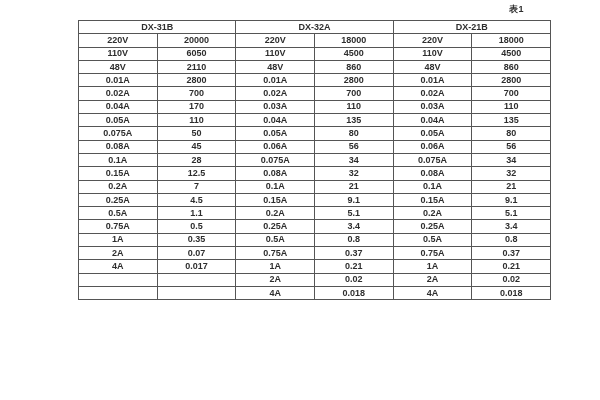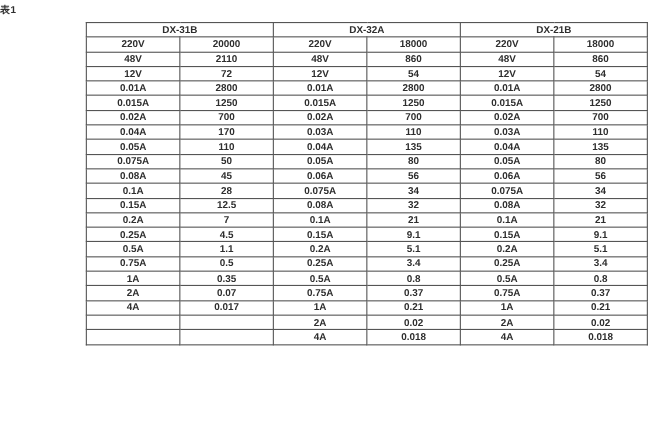--- a/index.html
+++ b/index.html
@@ -17,30 +17,31 @@
   }
   .page{
     position:relative;
     width:600px;height:400px;
   }
   .table-tag{
     position:absolute;
     top:3px;
     left:0;
     width:524px;
+    text-align:right;
     font-size:9px;
     font-weight:bold;
     color:var(--text);
     letter-spacing:0.5px;
   }
   table.res-table{
     position:absolute;
     left:78px;
     top:20px;
-    width:511px;
+    width:473px;
     border-collapse:collapse;
     table-layout:fixed;
   }
   table.res-table th,
   table.res-table td{
     border:1px solid var(--border);
     font-size:9px;
     font-weight:bold;
     color:var(--text);
     text-align:center;
@@ -68,52 +69,44 @@
     <tbody>
         <tr>
           <td>220V</td>
           <td>20000</td>
           <td>220V</td>
           <td>18000</td>
           <td>220V</td>
           <td>18000</td>
         </tr>
         <tr>
+          <td>110V</td>
+          <td>6050</td>
+          <td>110V</td>
+          <td>4500</td>
+          <td>110V</td>
+          <td>4500</td>
+        </tr>
+        <tr>
           <td>48V</td>
           <td>2110</td>
           <td>48V</td>
           <td>860</td>
           <td>48V</td>
           <td>860</td>
         </tr>
         <tr>
-          <td>12V</td>
-          <td>72</td>
-          <td>12V</td>
-          <td>54</td>
-          <td>12V</td>
-          <td>54</td>
-        </tr>
-        <tr>
           <td>0.01A</td>
           <td>2800</td>
           <td>0.01A</td>
           <td>2800</td>
           <td>0.01A</td>
           <td>2800</td>
         </tr>
         <tr>
-          <td>0.015A</td>
-          <td>1250</td>
-          <td>0.015A</td>
-          <td>1250</td>
-          <td>0.015A</td>
-          <td>1250</td>
-        </tr>
-        <tr>
           <td>0.02A</td>
           <td>700</td>
           <td>0.02A</td>
           <td>700</td>
           <td>0.02A</td>
           <td>700</td>
         </tr>
         <tr>
           <td>0.04A</td>
           <td>170</td>

